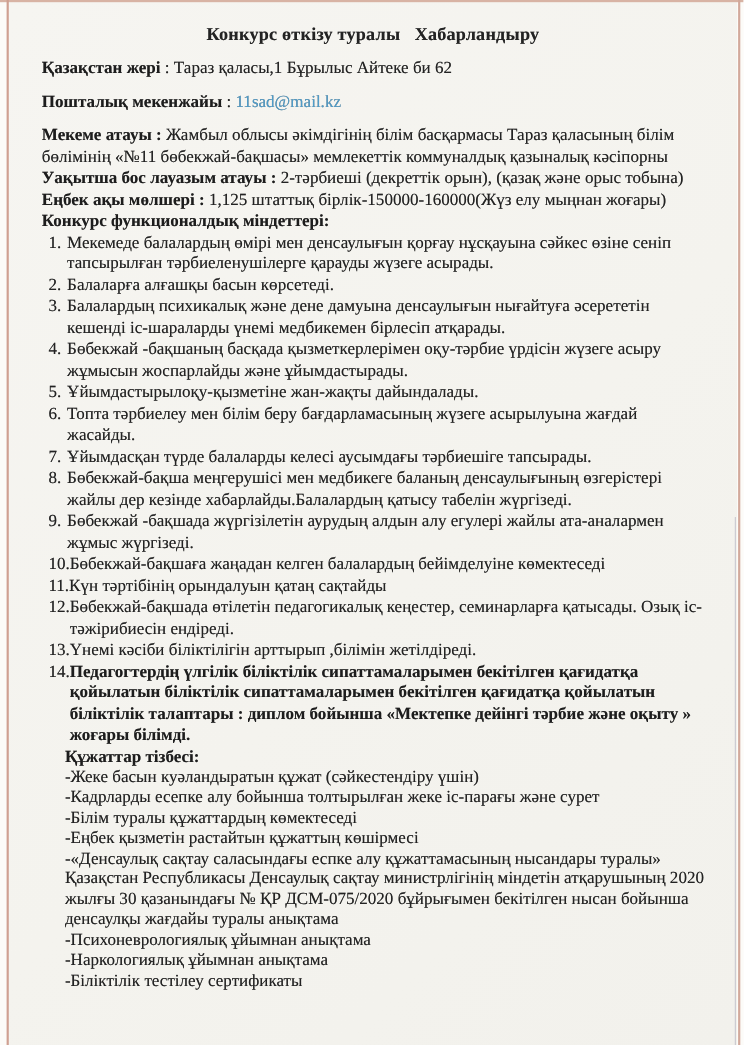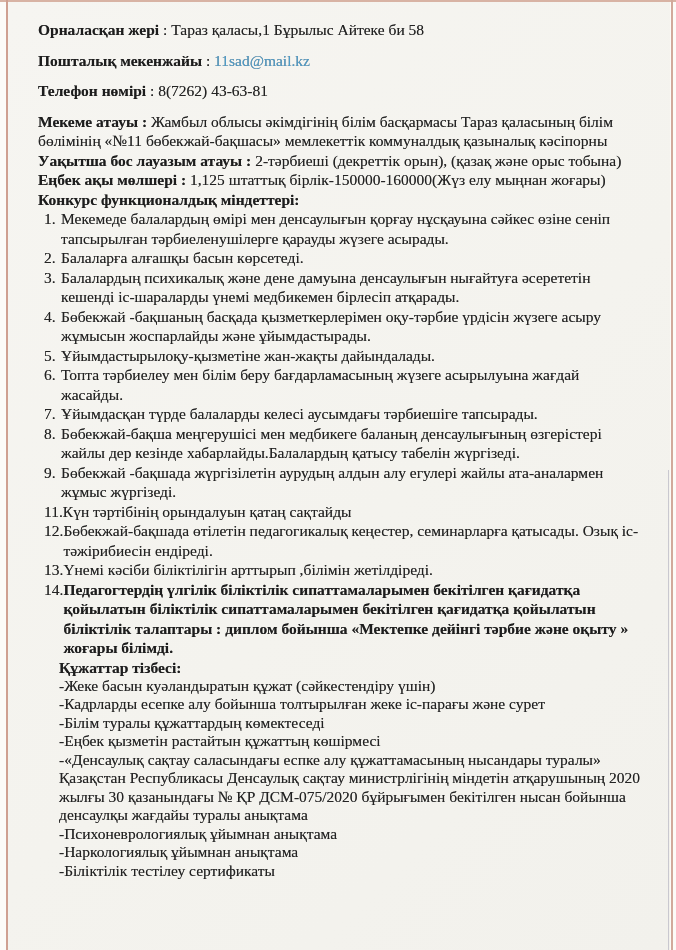--- a/index.html
+++ b/index.html
@@ -52,32 +52,30 @@
 
 <div class="page">
   <div class="paper"></div>
   <div class="edge-top"></div>
   <div class="edge-left"></div>
   <div class="edge-right"></div>
   <div class="edge-right2"></div>
 
   <div class="content">
 
+    <h1 class="doc-title">Конкурс өткізу туралы   Хабарландыру</h1>
 
     <div class="contact-line">
-      <b>Орналасқан жері</b><span> : Тараз қаласы,1 Бұрылыс Айтеке би 58</span>
+      <b>Қазақстан жері</b><span> : Тараз қаласы,1 Бұрылыс Айтеке би 62</span>
     </div>
 
     <div class="contact-line">
       <b>Пошталық мекенжайы</b><span> : </span><a class="email-link">11sad@mail.kz</a>
     </div>
 
-    <div class="contact-line">
-      <b>Телефон нөмірі</b><span> : 8(7262) 43-63-81</span>
-    </div>
 
     <div class="details">
       <div class="field">
         <b>Мекеме атауы : </b><span>Жамбыл облысы әкімдігінің білім басқармасы Тараз қаласының білім бөлімінің «№11 бөбекжай-бақшасы» мемлекеттік коммуналдық қазыналық кәсіпорны</span>
       </div>
       <div class="field">
         <b>Уақытша бос лауазым атауы : </b><span> 2-тәрбиеші (декреттік орын), (қазақ және орыс тобына)</span>
       </div>
       <div class="field">
         <b>Еңбек ақы  мөлшері : </b><span>1,125 штаттық бірлік-150000-160000(Жүз елу мыңнан жоғары)</span>
@@ -118,20 +116,24 @@
         </div>
       <div class="duty">
           <span class="num">8.</span>
           <span class="txt">Бөбекжай-бақша меңгерушісі мен медбикеге баланың денсаулығының өзгерістері жайлы дер кезінде хабарлайды.Балалардың қатысу табелін жүргізеді.</span>
         </div>
       <div class="duty">
           <span class="num">9.</span>
           <span class="txt">Бөбекжай -бақшада жүргізілетін аурудың алдын алу егулері жайлы ата-аналармен жұмыс жүргізеді.</span>
         </div>
       <div class="duty">
+          <span class="num">10.</span>
+          <span class="txt">Бөбекжай-бақшаға жаңадан келген балалардың бейімделуіне көмектеседі</span>
+        </div>
+      <div class="duty">
           <span class="num">11.</span>
           <span class="txt">Күн тәртібінің орындалуын қатаң сақтайды</span>
         </div>
       <div class="duty">
           <span class="num">12.</span>
           <span class="txt">Бөбекжай-бақшада өтілетін педагогикалық кеңестер, семинарларға қатысады. Озық іс-тәжірибиесін ендіреді.</span>
         </div>
       <div class="duty">
           <span class="num">13.</span>
           <span class="txt">Үнемі кәсіби біліктілігін арттырып ,білімін жетілдіреді.</span>

